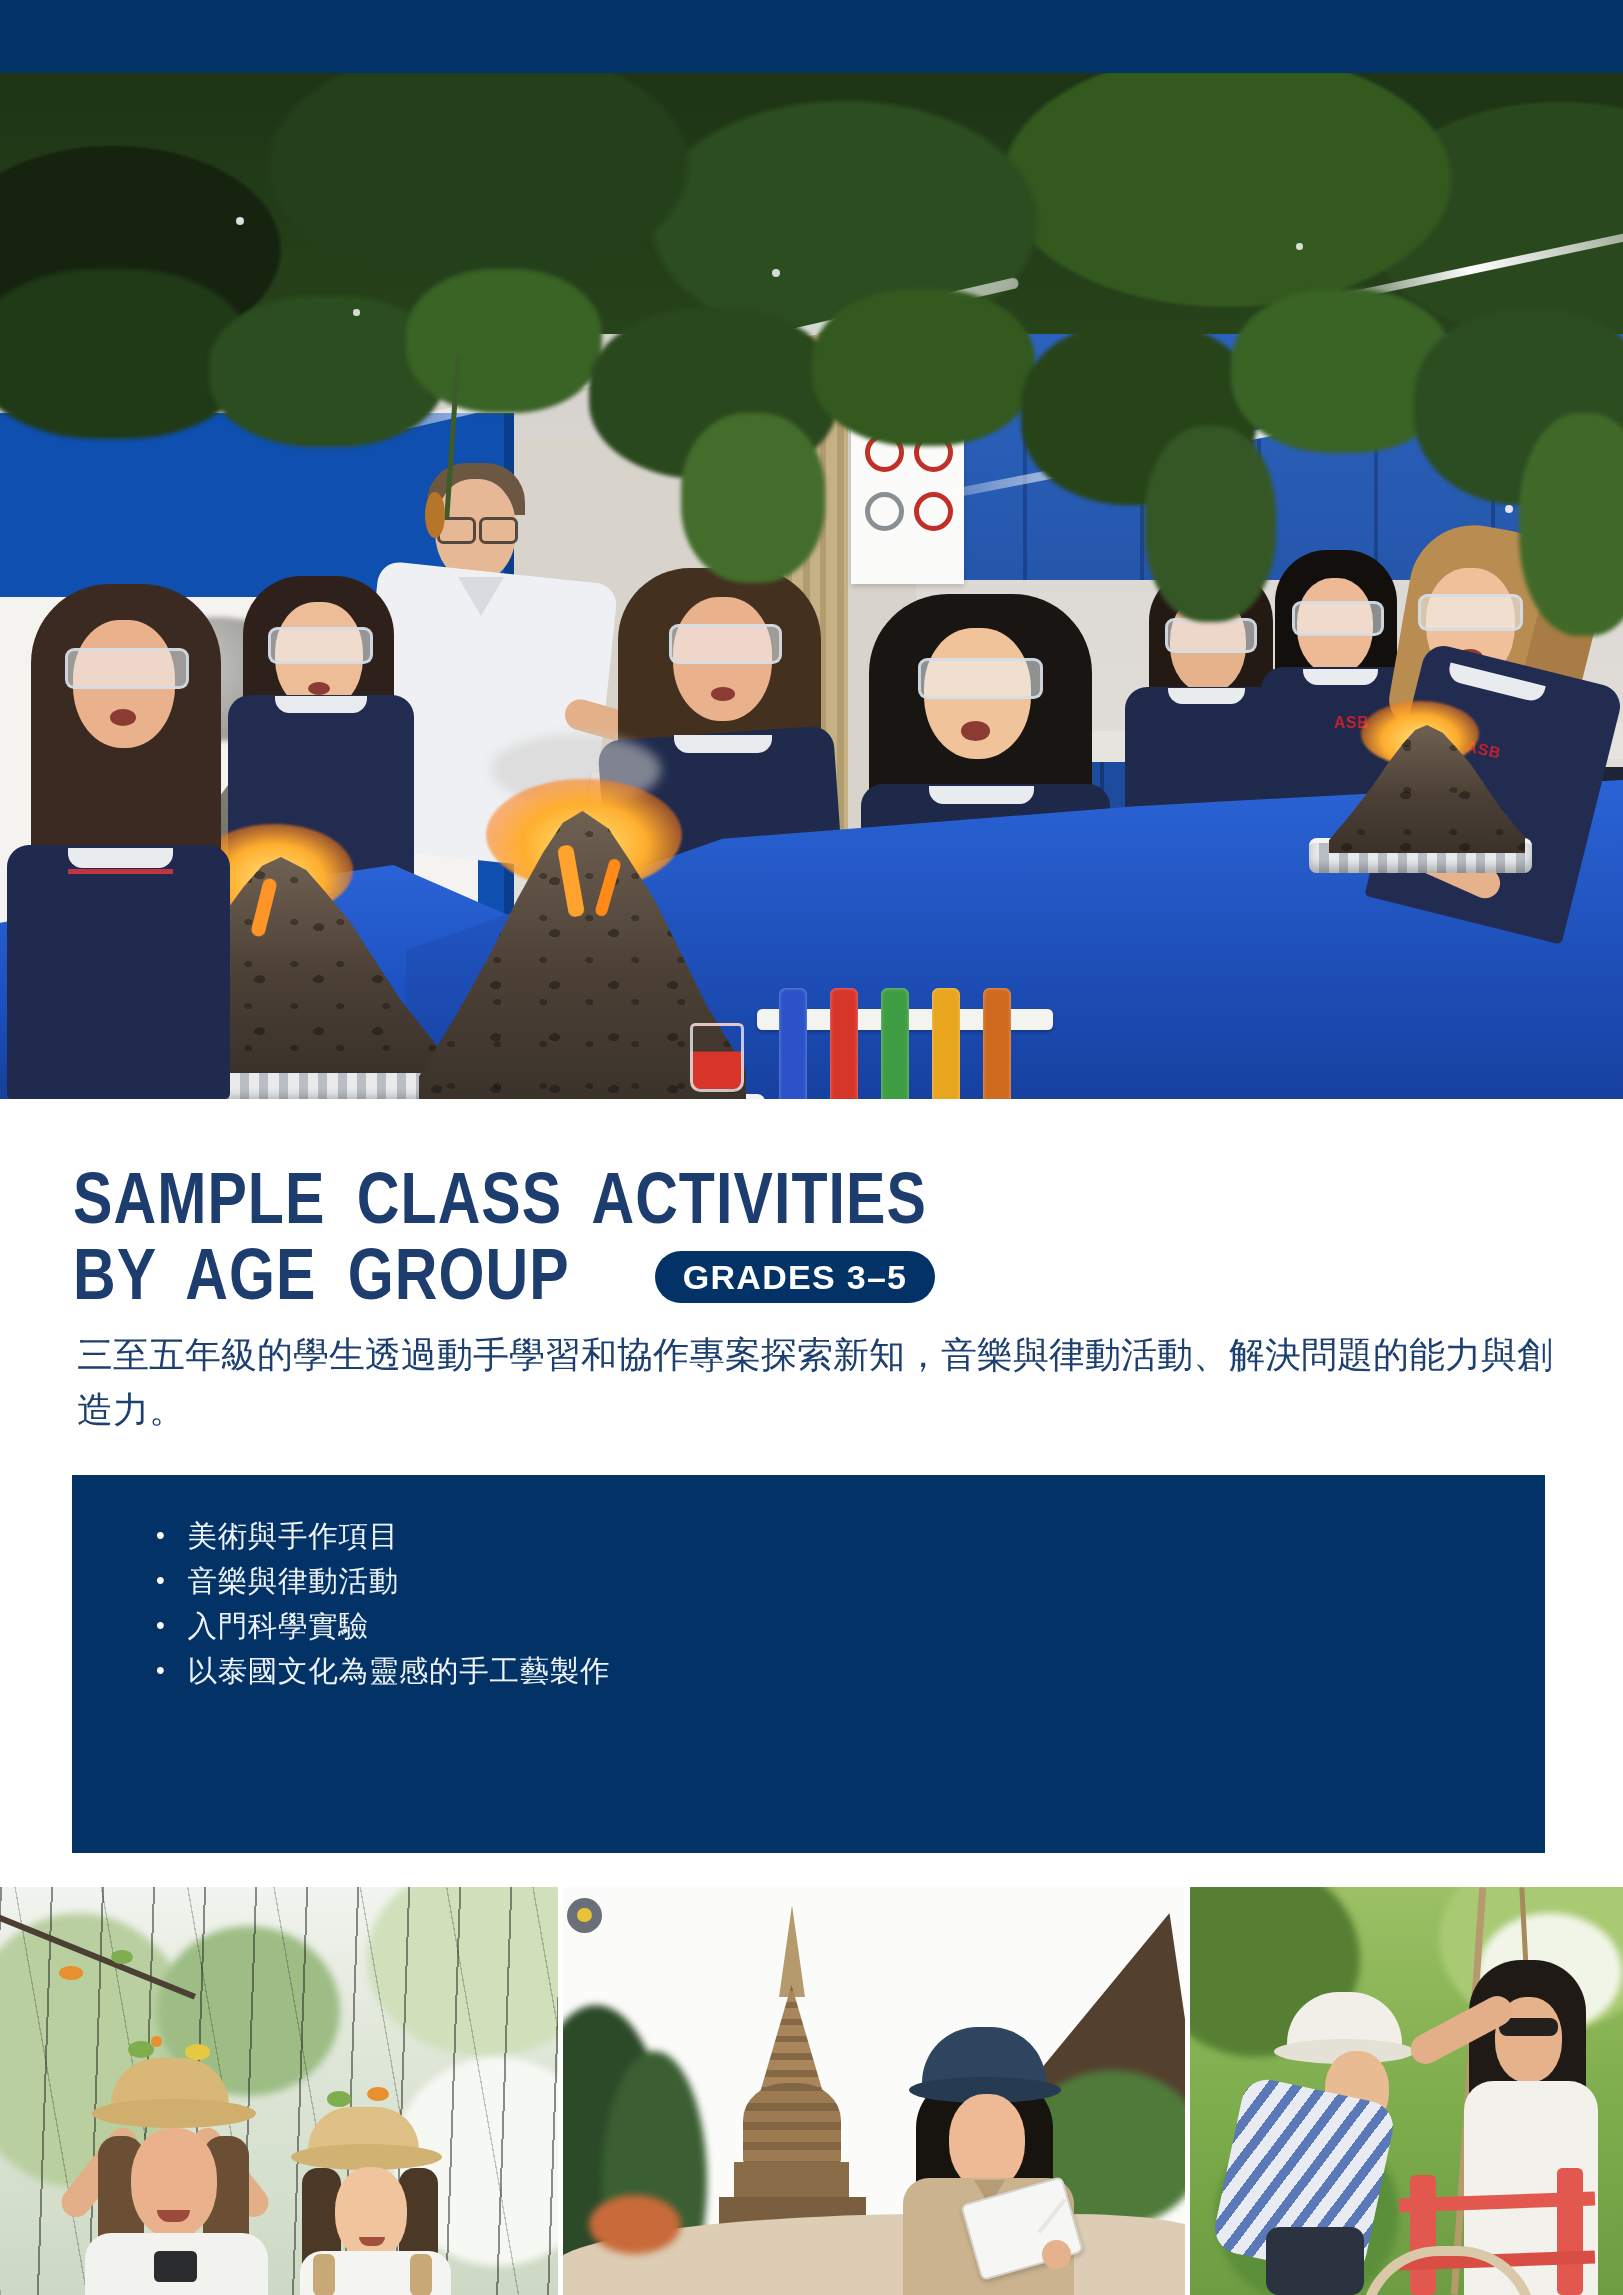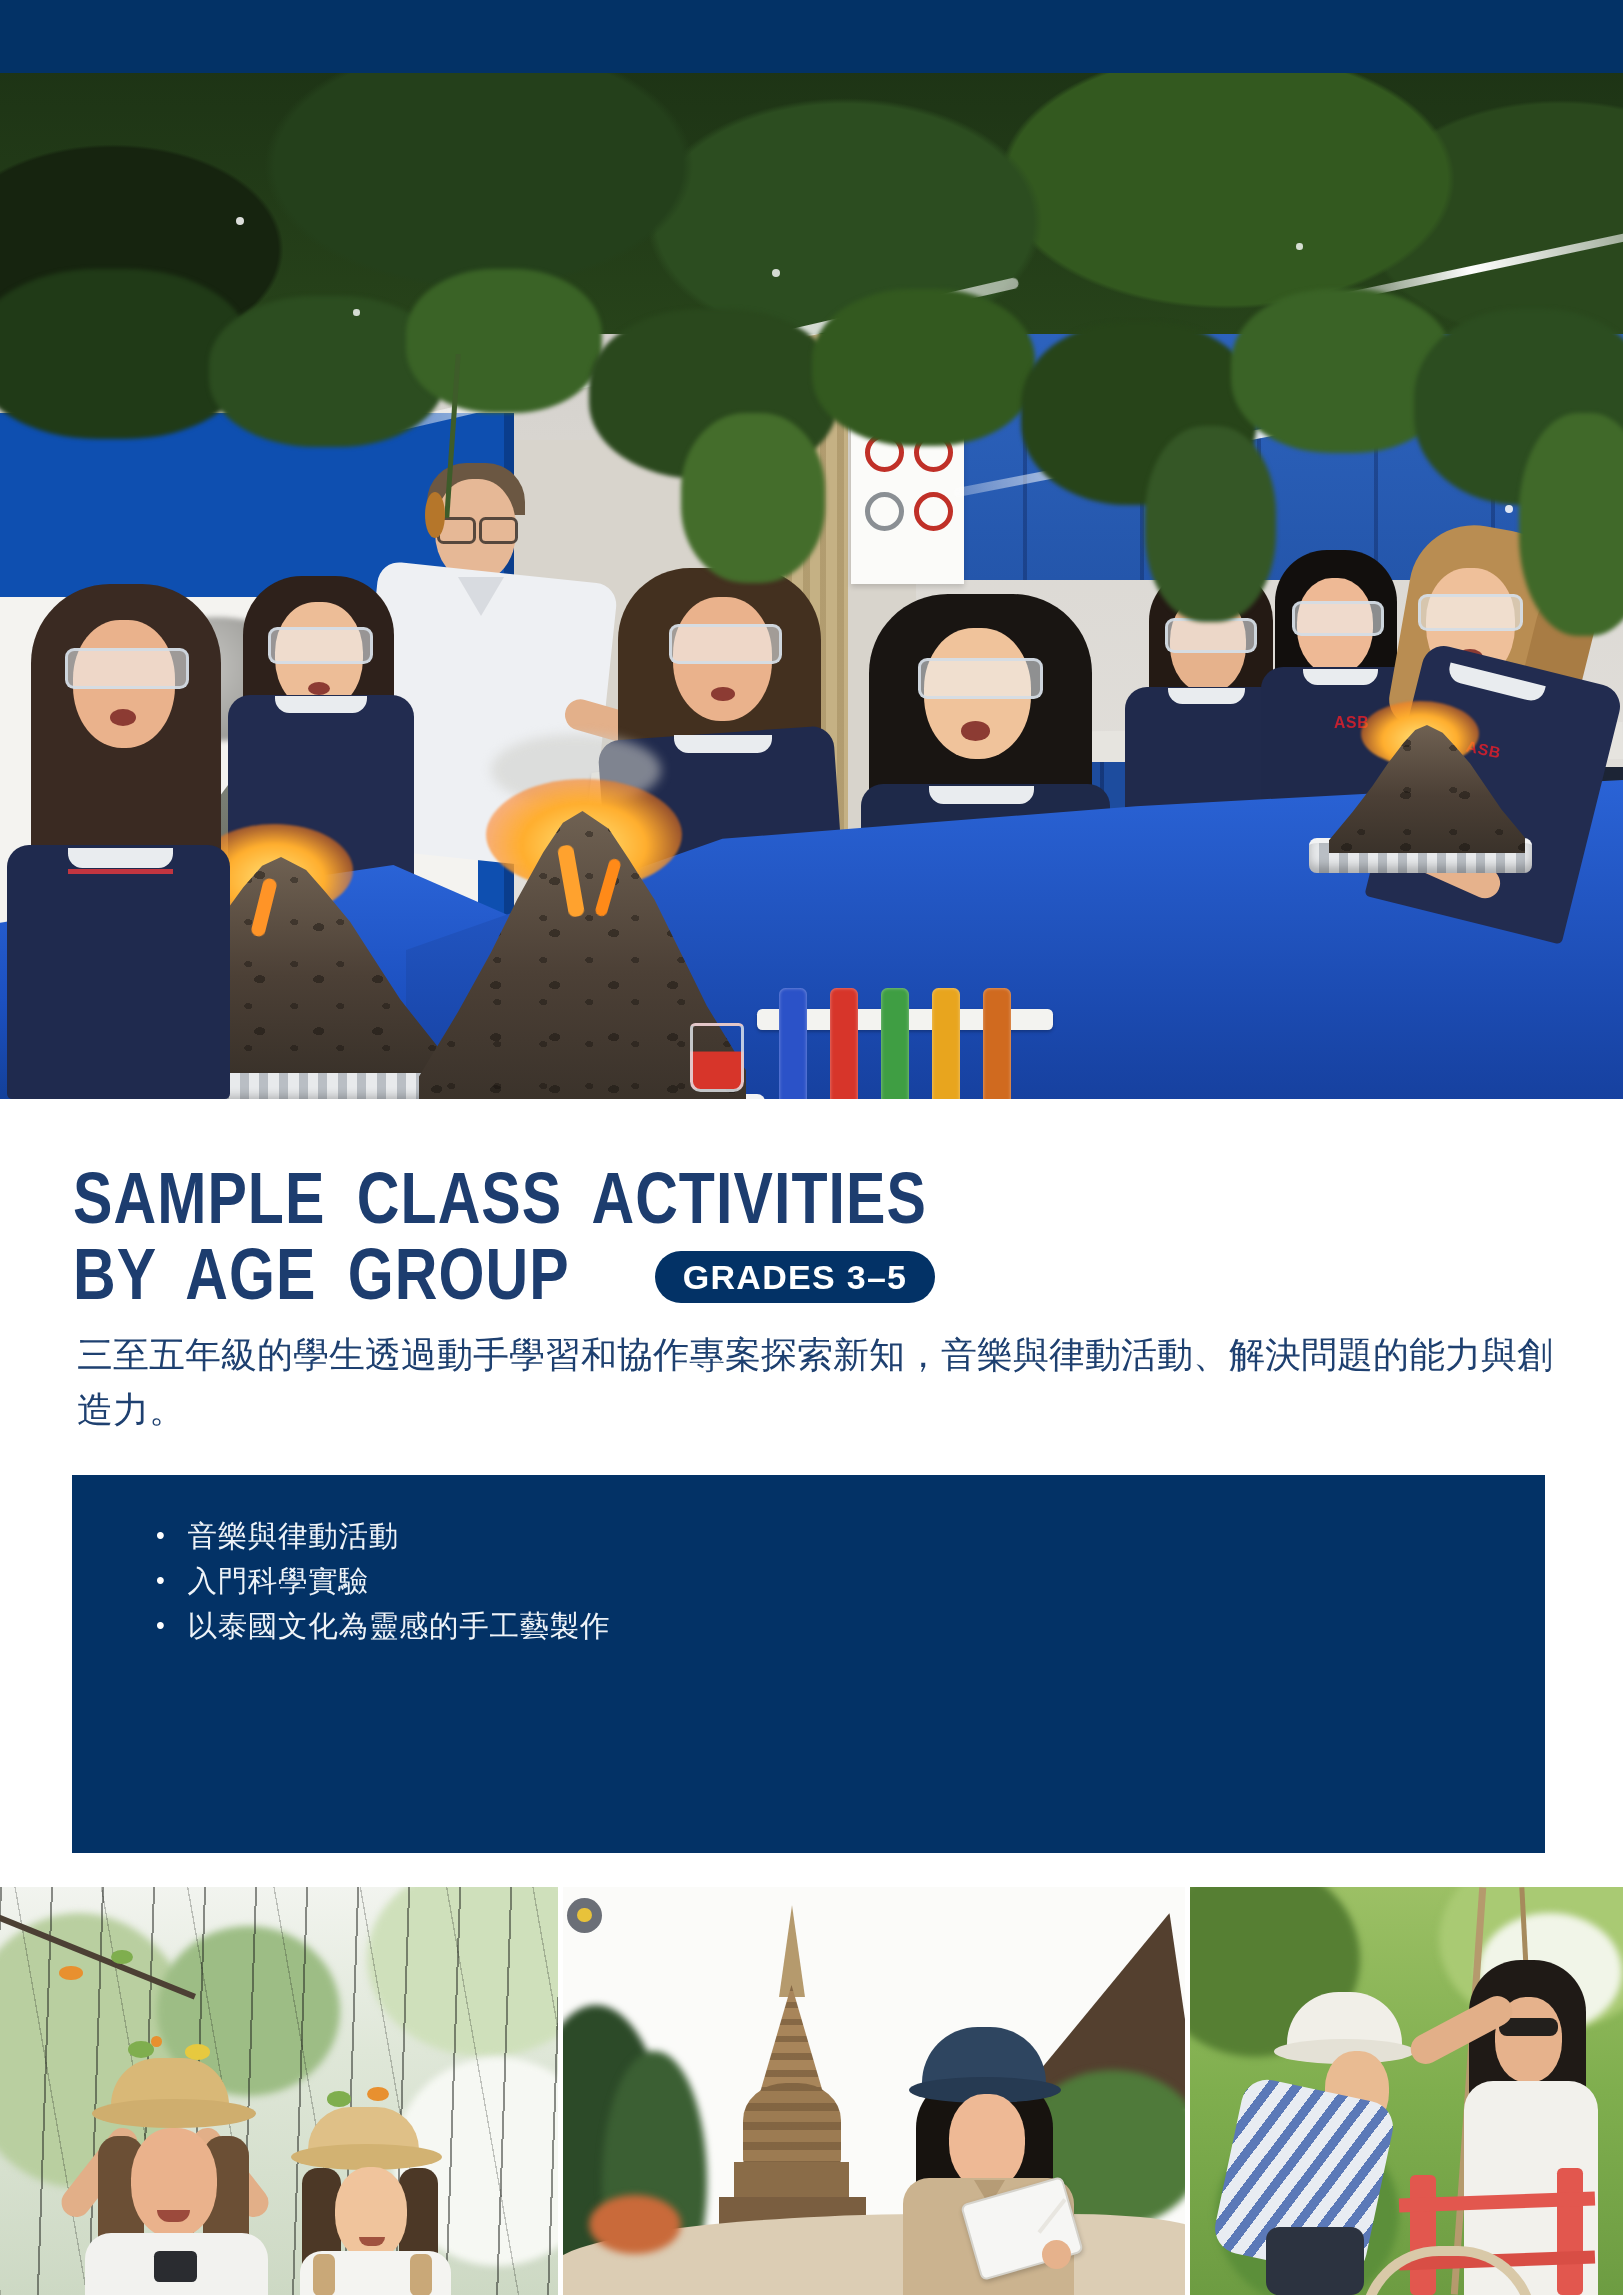--- a/index.html
+++ b/index.html
@@ -259,20 +259,21 @@
   </div>
 
   <div class="a h1line" style="left:73px;top:1157px;">SAMPLE CLASS ACTIVITIES</div>
   <div class="a h1line" style="left:73px;top:1233px;">BY AGE GROUP</div>
   <div class="a badge">GRADES 3–5</div>
 
   <div class="a intro">三至五年級的學生透過動手學習和協作專案探索新知，音樂與律動活動、解決問題的能力與創造力。</div>
 
   <div class="a actbox">
     <ul>
+      <li>美術與手作項目</li>
       <li>音樂與律動活動</li>
       <li>入門科學實驗</li>
       <li>以泰國文化為靈感的手工藝製作</li>
     </ul>
   </div>
 
   <div class="a bphoto" style="left:0;width:558px;background:linear-gradient(180deg,#f2f4ef,#dfe7d8 40%,#cdd9c4);">
     <div class="a blob" style="left:-39px;top:26px;width:236px;height:275px;background:#b9cfa0;"></div>
     <div class="a blob" style="left:367px;top:-26px;width:236px;height:196px;background:#cfe0bb;"></div>
     <div class="a blob" style="left:393px;top:170px;width:209px;height:209px;background:#f6f8f3;"></div>

